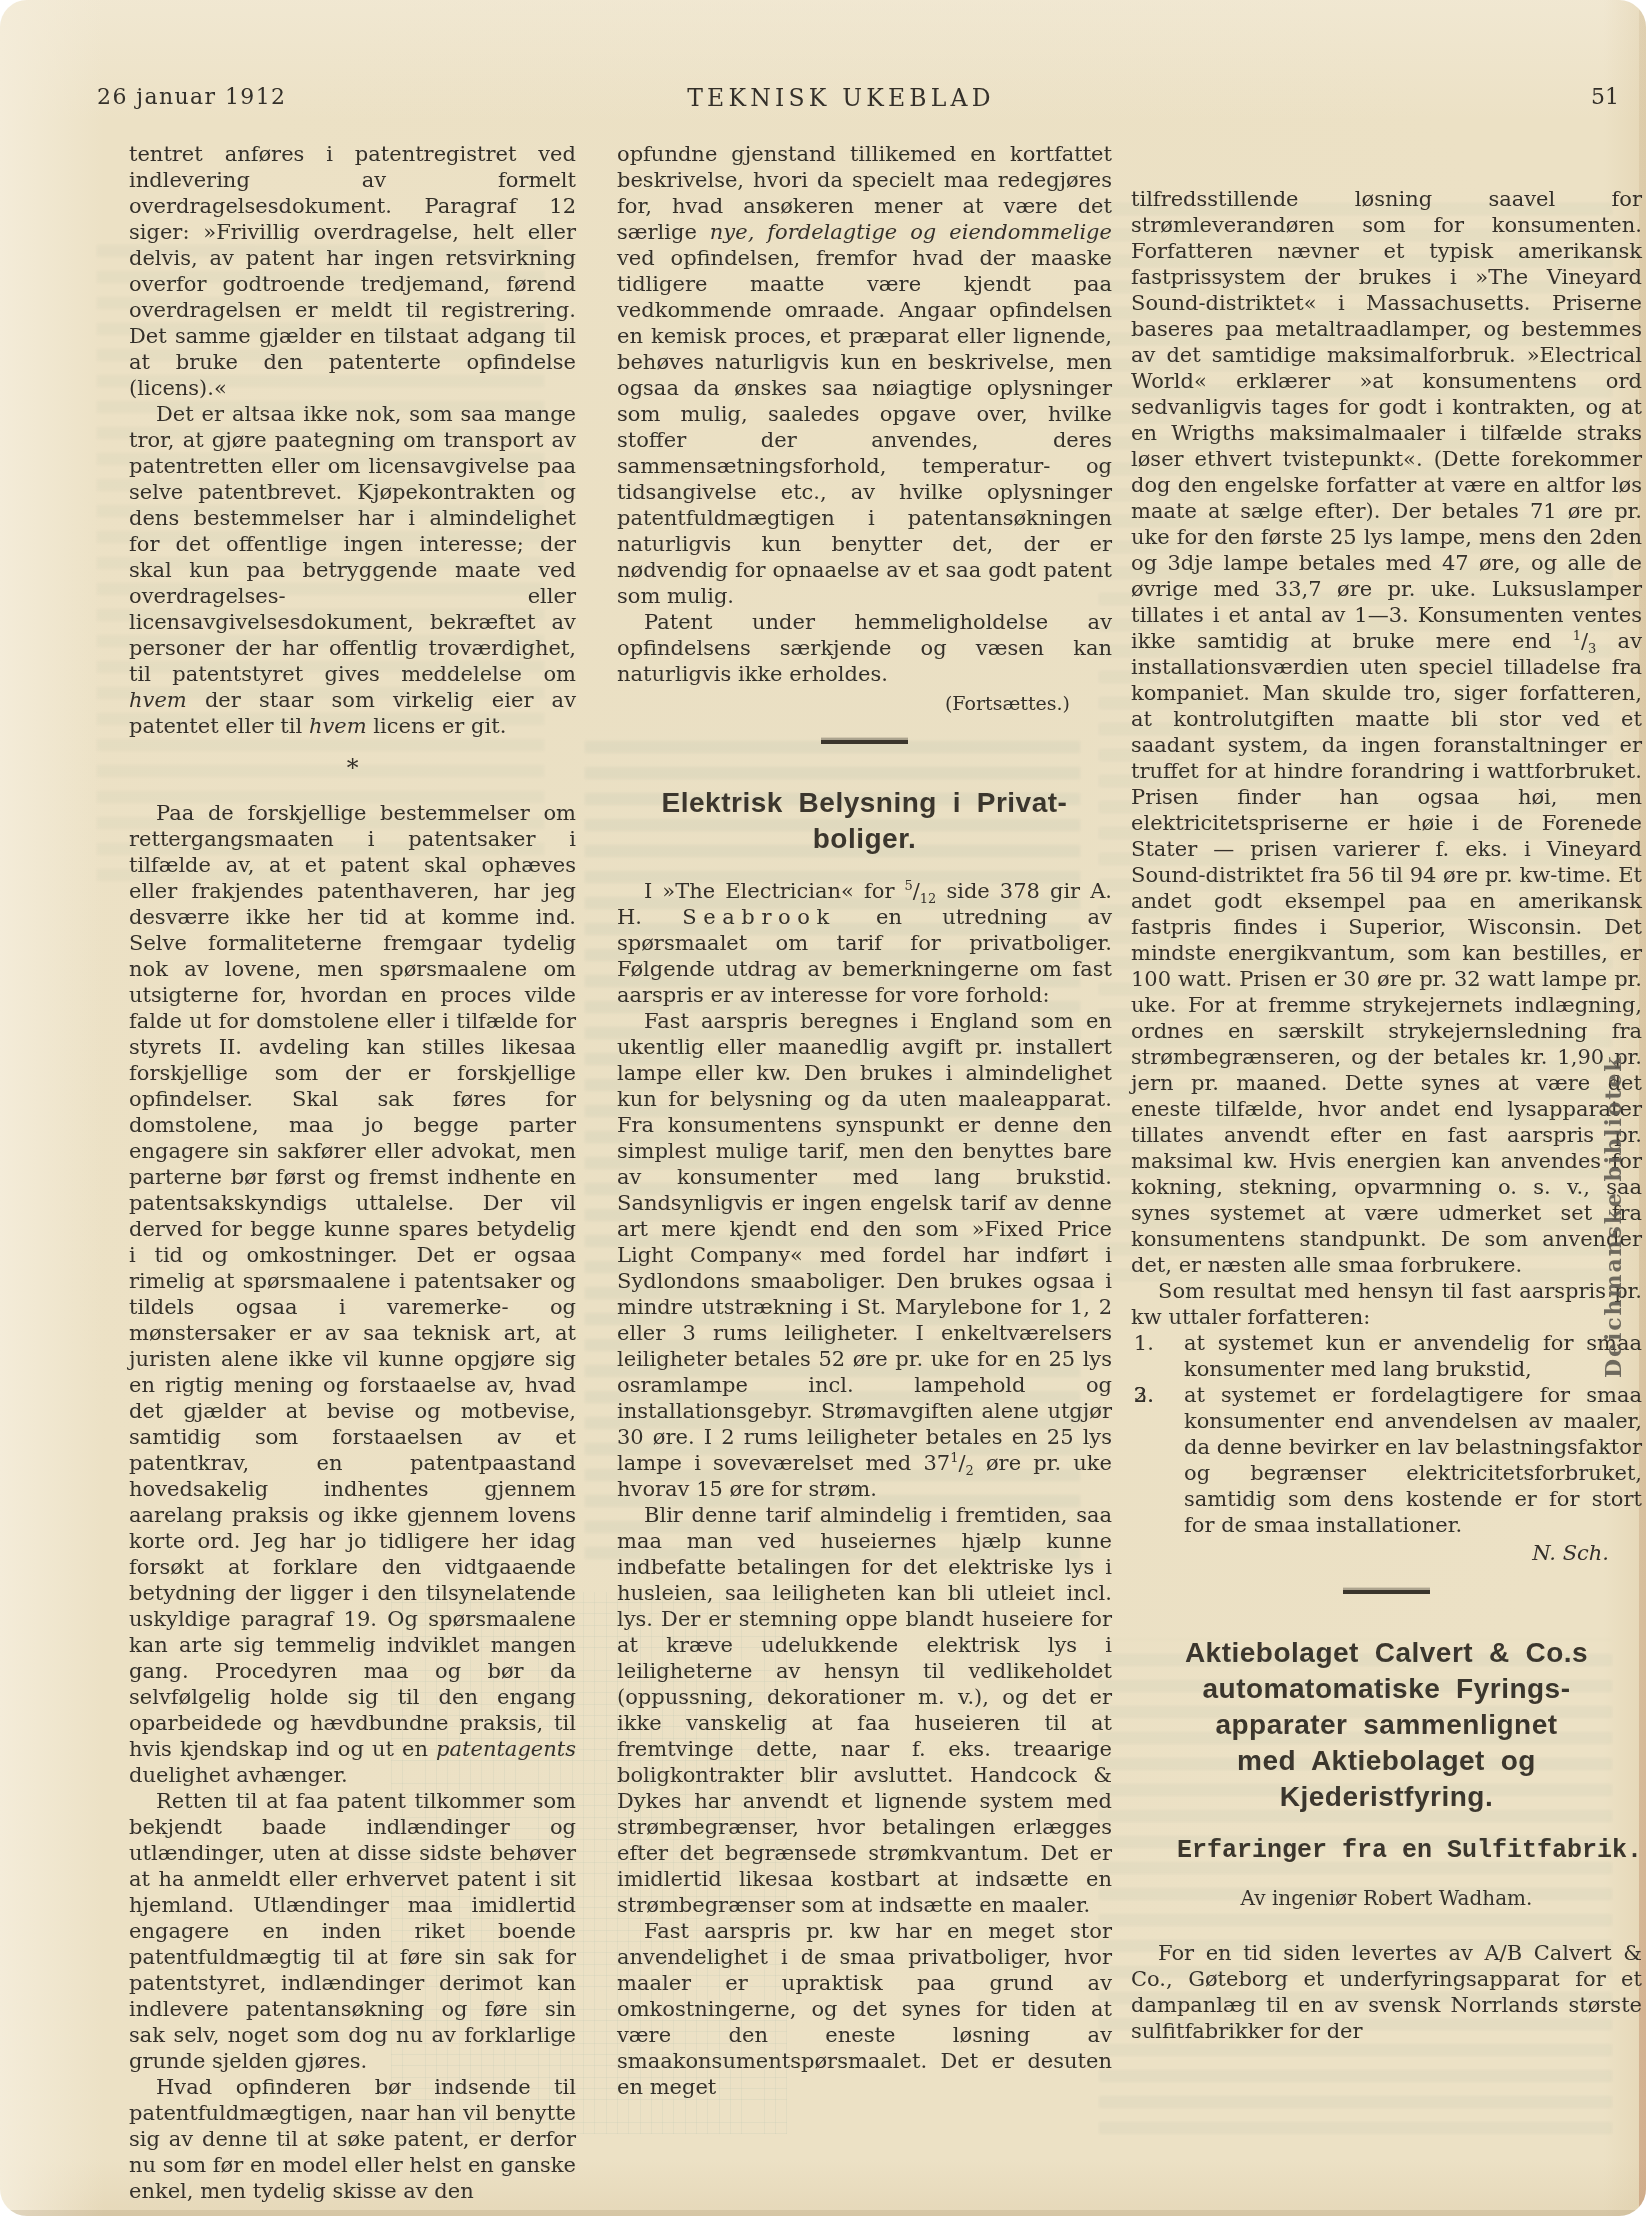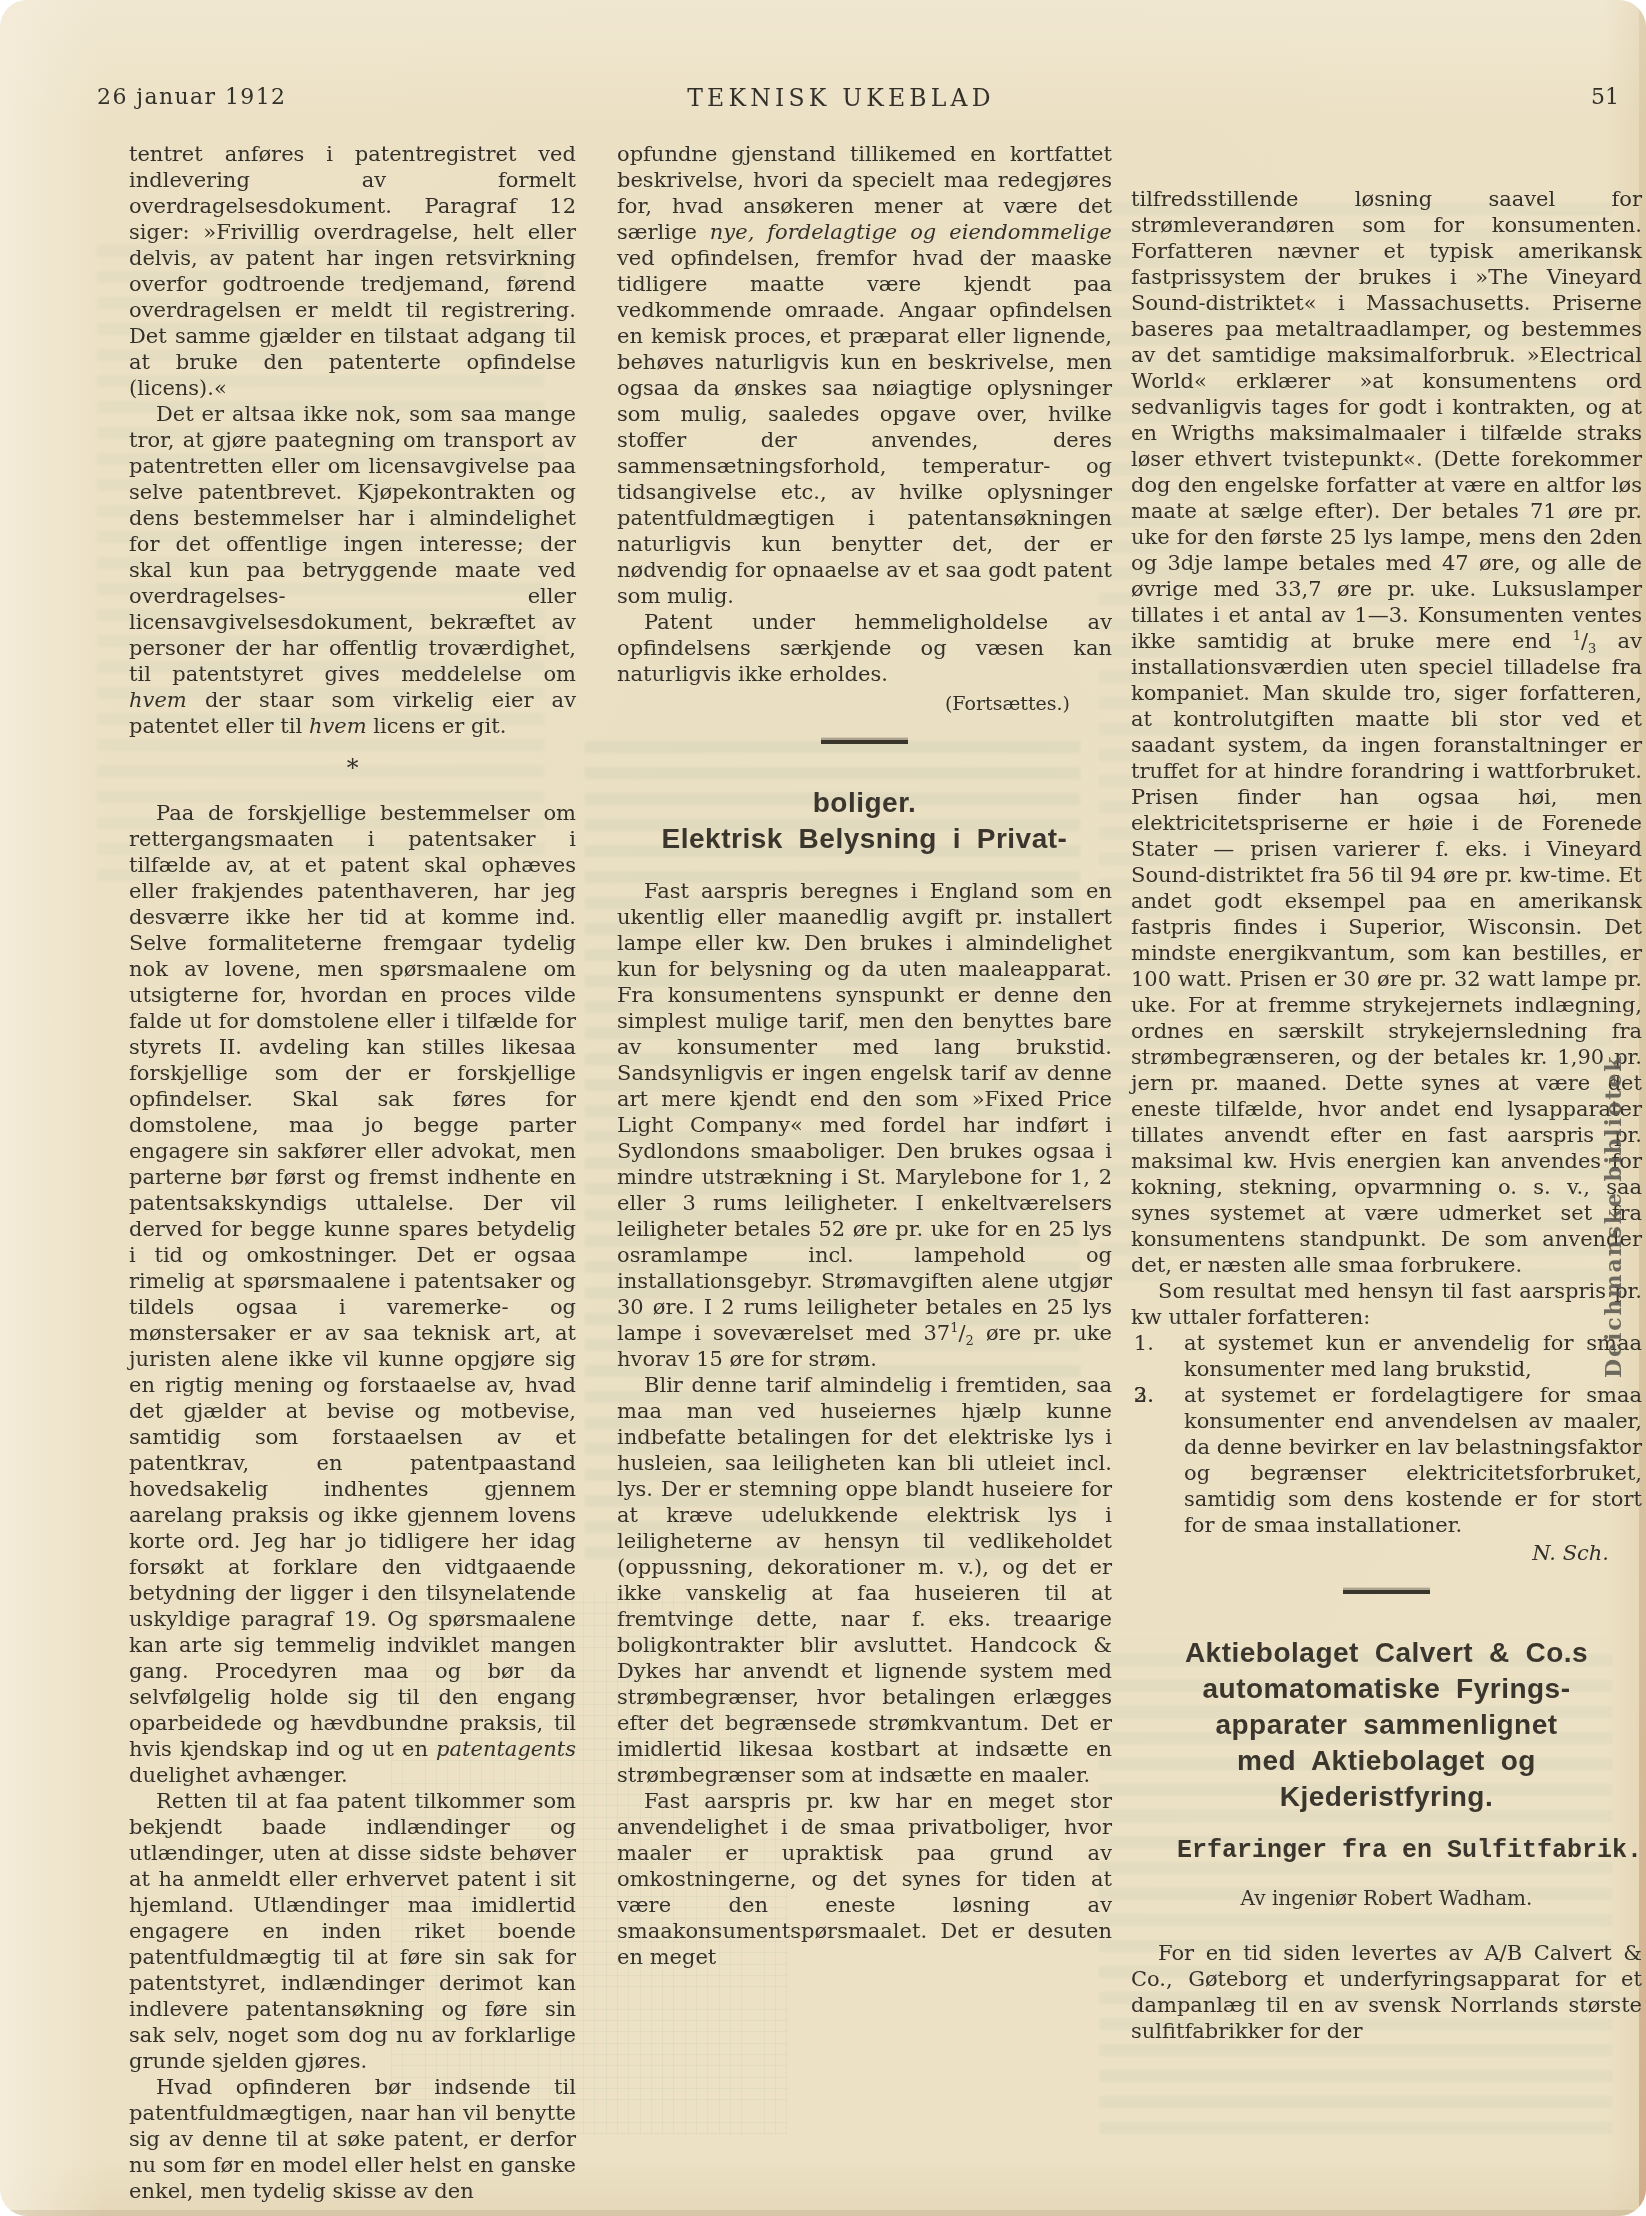--- a/index.html
+++ b/index.html
@@ -109,23 +109,24 @@
       <p class="bp">Paa de forskjellige bestemmelser om rettergangsmaaten i patentsaker i tilfælde av, at et patent skal ophæves eller frakjendes patenthaveren, har jeg desværre ikke her tid at komme ind. Selve formaliteterne fremgaar tydelig nok av lovene, men spørsmaalene om utsigterne for, hvordan en proces vilde falde ut for domstolene eller i tilfælde for styrets II. avdeling kan stilles likesaa forskjellige som der er forskjellige opfindelser. Skal sak føres for domstolene, maa jo begge parter engagere sin sakfører eller advokat, men parterne bør først og fremst indhente en patentsakskyndigs uttalelse. Der vil derved for begge kunne spares betydelig i tid og omkostninger. Det er ogsaa rimelig at spørsmaalene i patentsaker og tildels ogsaa i varemerke- og mønstersaker er av saa teknisk art, at juristen alene ikke vil kunne opgjøre sig en rigtig mening og forstaaelse av, hvad det gjælder at bevise og motbevise, samtidig som forstaaelsen av et patentkrav, en patentpaastand hovedsakelig indhentes gjennem aarelang praksis og ikke gjennem lovens korte ord. Jeg har jo tidligere her idag forsøkt at forklare den vidtgaaende betydning der ligger i den tilsynelatende uskyldige paragraf 19. Og spørsmaalene kan arte sig temmelig indviklet mangen gang. Procedyren maa og bør da selvfølgelig holde sig til den engang oparbeidede og hævdbundne praksis, til hvis kjendskap ind og ut en <i>patentagents</i> duelighet avhænger.</p>
       <p class="bp">Retten til at faa patent tilkommer som bekjendt baade indlændinger og utlændinger, uten at disse sidste behøver at ha anmeldt eller erhvervet patent i sit hjemland. Utlændinger maa imidlertid engagere en inden riket boende patentfuldmægtig til at føre sin sak for patentstyret, indlændinger derimot kan indlevere patentansøkning og føre sin sak selv, noget som dog nu av forklarlige grunde sjelden gjøres.</p>
       <p class="bp">Hvad opfinderen bør indsende til patentfuldmægtigen, naar han vil benytte sig av denne til at søke patent, er derfor nu som før en model eller helst en ganske enkel, men tydelig skisse av den</p>
     </div>
   <div class="col col-1">
       <p class="bp ni">opfundne gjenstand tillikemed en kortfattet beskrivelse, hvori da specielt maa redegjøres for, hvad ansøkeren mener at være det særlige <i>nye, fordelagtige og eiendommelige</i> ved opfindelsen, fremfor hvad der maaske tidligere maatte være kjendt paa vedkommende omraade. Angaar opfindelsen en kemisk proces, et præparat eller lignende, behøves naturligvis kun en beskrivelse, men ogsaa da ønskes saa nøiagtige oplysninger som mulig, saaledes opgave over, hvilke stoffer der anvendes, deres sammensætningsforhold, temperatur- og tidsangivelse etc., av hvilke oplysninger patentfuldmægtigen i patentansøkningen naturligvis kun benytter det, der er nødvendig for opnaaelse av et saa godt patent som mulig.</p>
       <p class="bp">Patent under hemmeligholdelse av opfindelsens særkjende og væsen kan naturligvis ikke erholdes.</p>
       <div class="continued">(Fortsættes.)</div>
       <div class="rule"></div>
       <h2 class="h2">
+        <div>Elektrisk Belysning i Privat-</div>
         <div>boliger.</div>
-        <div>Elektrisk Belysning i Privat-</div>
       </h2>
+      <p class="bp">I »The Electrician« for <sup>5</sup>/<sub>12</sub> side 378 gir A. H. <span class="lsp">Seabrook</span> en utredning av spørsmaalet om tarif for privatboliger. Følgende utdrag av bemerkningerne om fast aarspris er av interesse for vore forhold:</p>
       <p class="bp">Fast aarspris beregnes i England som en ukentlig eller maanedlig avgift pr. installert lampe eller kw. Den brukes i almindelighet kun for belysning og da uten maaleapparat. Fra konsumentens synspunkt er denne den simplest mulige tarif, men den benyttes bare av konsumenter med lang brukstid. Sandsynligvis er ingen engelsk tarif av denne art mere kjendt end den som »Fixed Price Light Company« med fordel har indført i Sydlondons smaaboliger. Den brukes ogsaa i mindre utstrækning i St. Marylebone for 1, 2 eller 3 rums leiligheter. I enkeltværelsers leiligheter betales 52 øre pr. uke for en 25 lys osramlampe incl. lampehold og installationsgebyr. Strømavgiften alene utgjør 30 øre. I 2 rums leiligheter betales en 25 lys lampe i soveværelset med 37<sup>1</sup>/<sub>2</sub> øre pr. uke hvorav 15 øre for strøm.</p>
       <p class="bp">Blir denne tarif almindelig i fremtiden, saa maa man ved huseiernes hjælp kunne indbefatte betalingen for det elektriske lys i husleien, saa leiligheten kan bli utleiet incl. lys. Der er stemning oppe blandt huseiere for at kræve udelukkende elektrisk lys i leiligheterne av hensyn til vedlikeholdet (oppussning, dekorationer m. v.), og det er ikke vanskelig at faa huseieren til at fremtvinge dette, naar f. eks. treaarige boligkontrakter blir avsluttet. Handcock &amp; Dykes har anvendt et lignende system med strømbegrænser, hvor betalingen erlægges efter det begrænsede strømkvantum. Det er imidlertid likesaa kostbart at indsætte en strømbegrænser som at indsætte en maaler.</p>
       <p class="bp">Fast aarspris pr. kw har en meget stor anvendelighet i de smaa privatboliger, hvor maaler er upraktisk paa grund av omkostningerne, og det synes for tiden at være den eneste løsning av smaakonsumentspørsmaalet. Det er desuten en meget</p>
     </div>
   <div class="col col-2">
       <p class="bp ni">tilfredsstillende løsning saavel for strømleverandøren som for konsumenten. Forfatteren nævner et typisk amerikansk fastprissystem der brukes i »The Vineyard Sound-distriktet« i Massachusetts. Priserne baseres paa metaltraadlamper, og bestemmes av det samtidige maksimalforbruk. »Electrical World« erklærer »at konsumentens ord sedvanligvis tages for godt i kontrakten, og at en Wrigths maksimalmaaler i tilfælde straks løser ethvert tvistepunkt«. (Dette forekommer dog den engelske forfatter at være en altfor løs maate at sælge efter). Der betales 71 øre pr. uke for den første 25 lys lampe, mens den 2den og 3dje lampe betales med 47 øre, og alle de øvrige med 33,7 øre pr. uke. Luksuslamper tillates i et antal av 1—3. Konsumenten ventes ikke samtidig at bruke mere end <sup>1</sup>/<sub>3</sub> av installationsværdien uten speciel tilladelse fra kompaniet. Man skulde tro, siger forfatteren, at kontrolutgiften maatte bli stor ved et saadant system, da ingen foranstaltninger er truffet for at hindre forandring i wattforbruket. Prisen finder han ogsaa høi, men elektricitetspriserne er høie i de Forenede Stater — prisen varierer f. eks. i Vineyard Sound-distriktet fra 56 til 94 øre pr. kw-time. Et andet godt eksempel paa en amerikansk fastpris findes i Superior, Wisconsin. Det mindste energikvantum, som kan bestilles, er 100 watt. Prisen er 30 øre pr. 32 watt lampe pr. uke. For at fremme strykejernets indlægning, ordnes en særskilt strykejernsledning fra strømbegrænseren, og der betales kr. 1,90 pr. jern pr. maaned. Dette synes at være det eneste tilfælde, hvor andet end lysapparater tillates anvendt efter en fast aarspris pr. maksimal kw. Hvis energien kan anvendes for kokning, stekning, opvarmning o. s. v., saa synes systemet at være udmerket set fra konsumentens standpunkt. De som anvender det, er næsten alle smaa forbrukere.</p>
       <p class="bp">Som resultat med hensyn til fast aarspris pr. kw uttaler forfatteren:</p>
       <div class="num-list">
         <div class="num-item"><span class="num">1.</span><span>at systemet kun er anvendelig for smaa konsumenter med lang brukstid,</span></div>
         <div class="num-item"><span class="num">2.</span></div>

